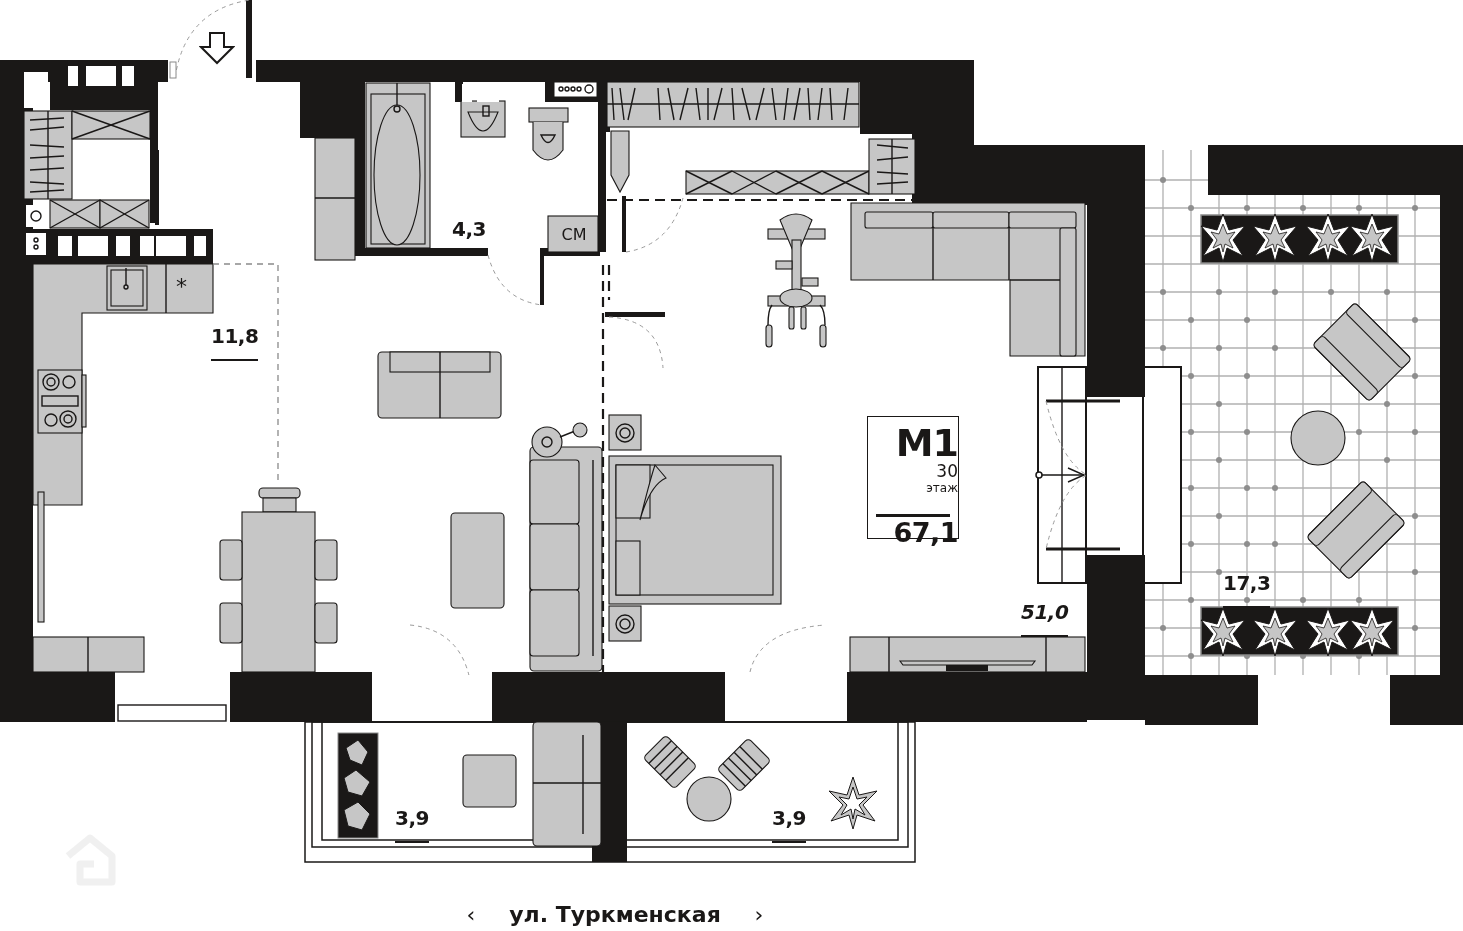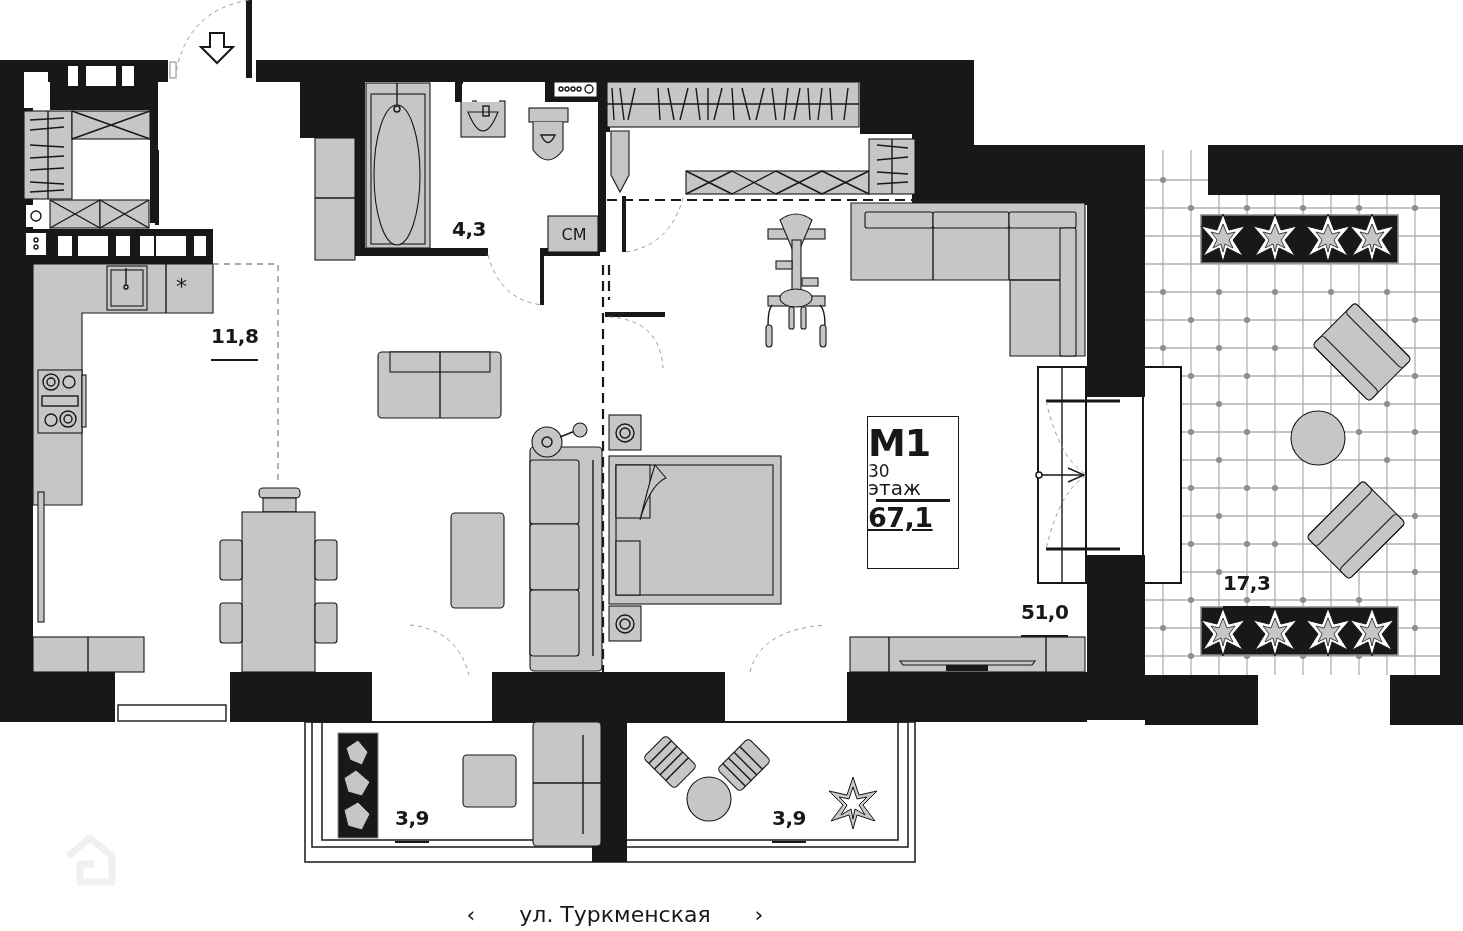--- a/index.html
+++ b/index.html
@@ -11,33 +11,33 @@
   .line { stroke: #1a1817; stroke-width: 1.4; fill: none; }
   .dash { stroke: #8a8a8a; stroke-width: 1.3; fill: none; stroke-dasharray: 6 5; }
   .dash-dark { stroke: #1a1817; stroke-width: 2.2; fill: none; stroke-dasharray: 10 6; }
   .arc { stroke: #9a9a9a; stroke-width: 1; fill: none; stroke-dasharray: 4 4; }
   .grid { stroke: #b0b0b0; stroke-width: 1.3; }
   .dot { fill: #8e8e8e; }
   .win { fill: #ffffff; stroke: #1a1817; stroke-width: 1.4; }
   .area-label { position: absolute; font-family: "DejaVu Sans", sans-serif; font-weight: bold;
                 font-size: 20px; color: #1a1817; border-bottom: 2px solid #1a1817;
                 line-height: 20px; padding-bottom: 13px; letter-spacing: -0.5px; }
-  .badge { position: absolute; left: 867px; top: 416px; width: 92px; height: 153px;
+  .badge { position: absolute; left: 867px; top: 416px; width: 92px; height: 123px;
            border: 1.5px solid #1a1817; background: #fff; box-sizing: border-box;
-           text-align: left; color: #1a1817; }
+           text-align: right; color: #1a1817; }
   .badge-title { font-size: 38px; font-weight: bold; line-height: 40px; margin-top: 6px; letter-spacing: -1px; }
   .badge-floor { font-size: 17px; line-height: 17px; }
-  .badge-unit { font-size: 20px; line-height: 16px; margin-bottom: 3px; }
+  .badge-unit { font-size: 12px; line-height: 16px; margin-bottom: 18px; }
   .badge-rule { width: 74px; height: 3px; background: #1a1817; margin: 0 auto; }
-  .badge-area { font-size: 27px; font-weight: bold; line-height: 32px; letter-spacing: -0.5px; text-decoration: underline; }
+  .badge-area { font-size: 27px; font-weight: bold; line-height: 32px; letter-spacing: -0.5px; }
   .cm-label { position: absolute; left: 549px; top: 218px; width: 50px; height: 35px;
               font-size: 16px; color: #1a1817; text-align: center; line-height: 34px; }
   .street { position: absolute; left: 460px; top: 897px; width: 310px; height: 34px;
             display: flex; align-items: center; justify-content: space-between; }
-  .street-name { font-size: 22px; font-weight: normal; color: #1a1817; letter-spacing: 0px; }
+  .street-name { font-size: 22px; font-weight: bold; color: #1a1817; letter-spacing: 0px; }
   .chev { font-size: 22px; color: #1a1817; width: 22px; text-align: center; font-weight: normal; }
   .watermark { position: absolute; left: 62px; top: 832px; display: flex; align-items: center;
                opacity: 0.12; }
   .watermark-text { font-size: 38px; font-weight: bold; color: #8a8a8a; margin-left: 10px; letter-spacing: 0.5px; }
   .entry-arrow { position: absolute; left: 199px; top: 31px; }
 </style>
 </head>
 <body>
 
 <svg class="plan" width="1463" height="931" viewBox="0 0 1463 931" xmlns="http://www.w3.org/2000/svg">
@@ -513,21 +513,21 @@
   <path class="arc" d="M175 78 Q185 10 250 0"></path>
   <rect x="170" y="62" width="6" height="16" fill="#fff" stroke="#8a8a8a" stroke-width="1"></rect>
 </svg>
 
 <svg class="entry-arrow" width="36" height="34" viewBox="0 0 36 34">
   <path d="M11 2 H25 V16 H34 L18 32 L2 16 H11 Z" fill="#fff" stroke="#1a1817" stroke-width="2"></path>
 </svg>
 
 <div class="area-label" style="left:183px; top:326px;margin-left:28px;">11,8</div>
 <div class="area-label" style="left:452px; top:219px;">4,3</div>
-<div class="area-label" style="left:1021px; top:602px;">51,0</div>
+<div class="area-label" style="left:1021px; top:602px;font-style:italic;">51,0</div>
 <div class="area-label" style="left:1223px; top:573px;text-align:right;">17,3</div>
 <div class="area-label" style="left:395px; top:808px;">3,9</div>
 <div class="area-label" style="left:772px; top:808px;">3,9</div>
 
 <div class="cm-label">СМ</div>
 <div style="position:absolute; left:176px; top:274px; font-size:22px; color:#1a1817;">*</div>
 
 <div class="badge">
   <div class="badge-title">М1</div>
   <div class="badge-floor">30</div>

